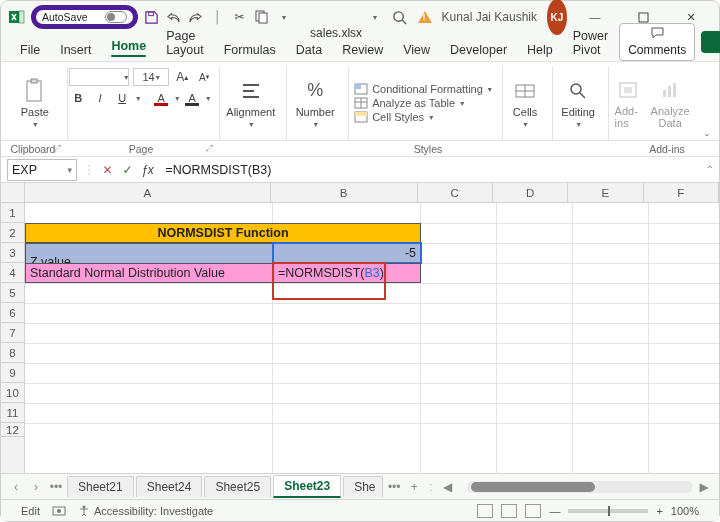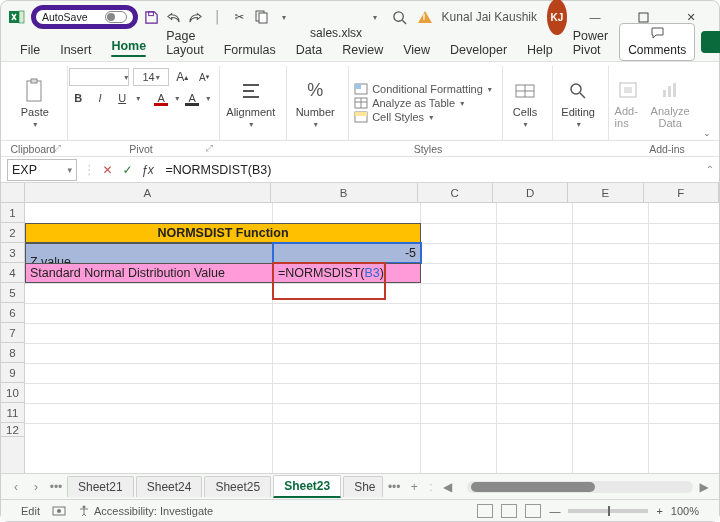--- a/index.html
+++ b/index.html
@@ -355,21 +355,21 @@
         <span class="caret">⌄</span>
       </div>
   </div>
 
   <div class="groupsbar">
     <div class="gcell" style="width:64px">
         <span>Clipboard</span>
         <span class="launcher">⤢</span>
       </div>
     <div class="gcell" style="width:152px">
-        <span>Pivot</span>
+        <span>Page</span>
         <span class="launcher">⤢</span>
       </div>
     <div class="gcell" style="width:70px"></div>
     <div class="gcell" style="width:64px"></div>
     <div class="gcell" style="width:154px">
         <span>Styles</span>
       </div>
     <div class="gcell" style="width:52px"></div>
     <div class="gcell" style="width:58px"></div>
     <div class="gcell" style="flex:1">

